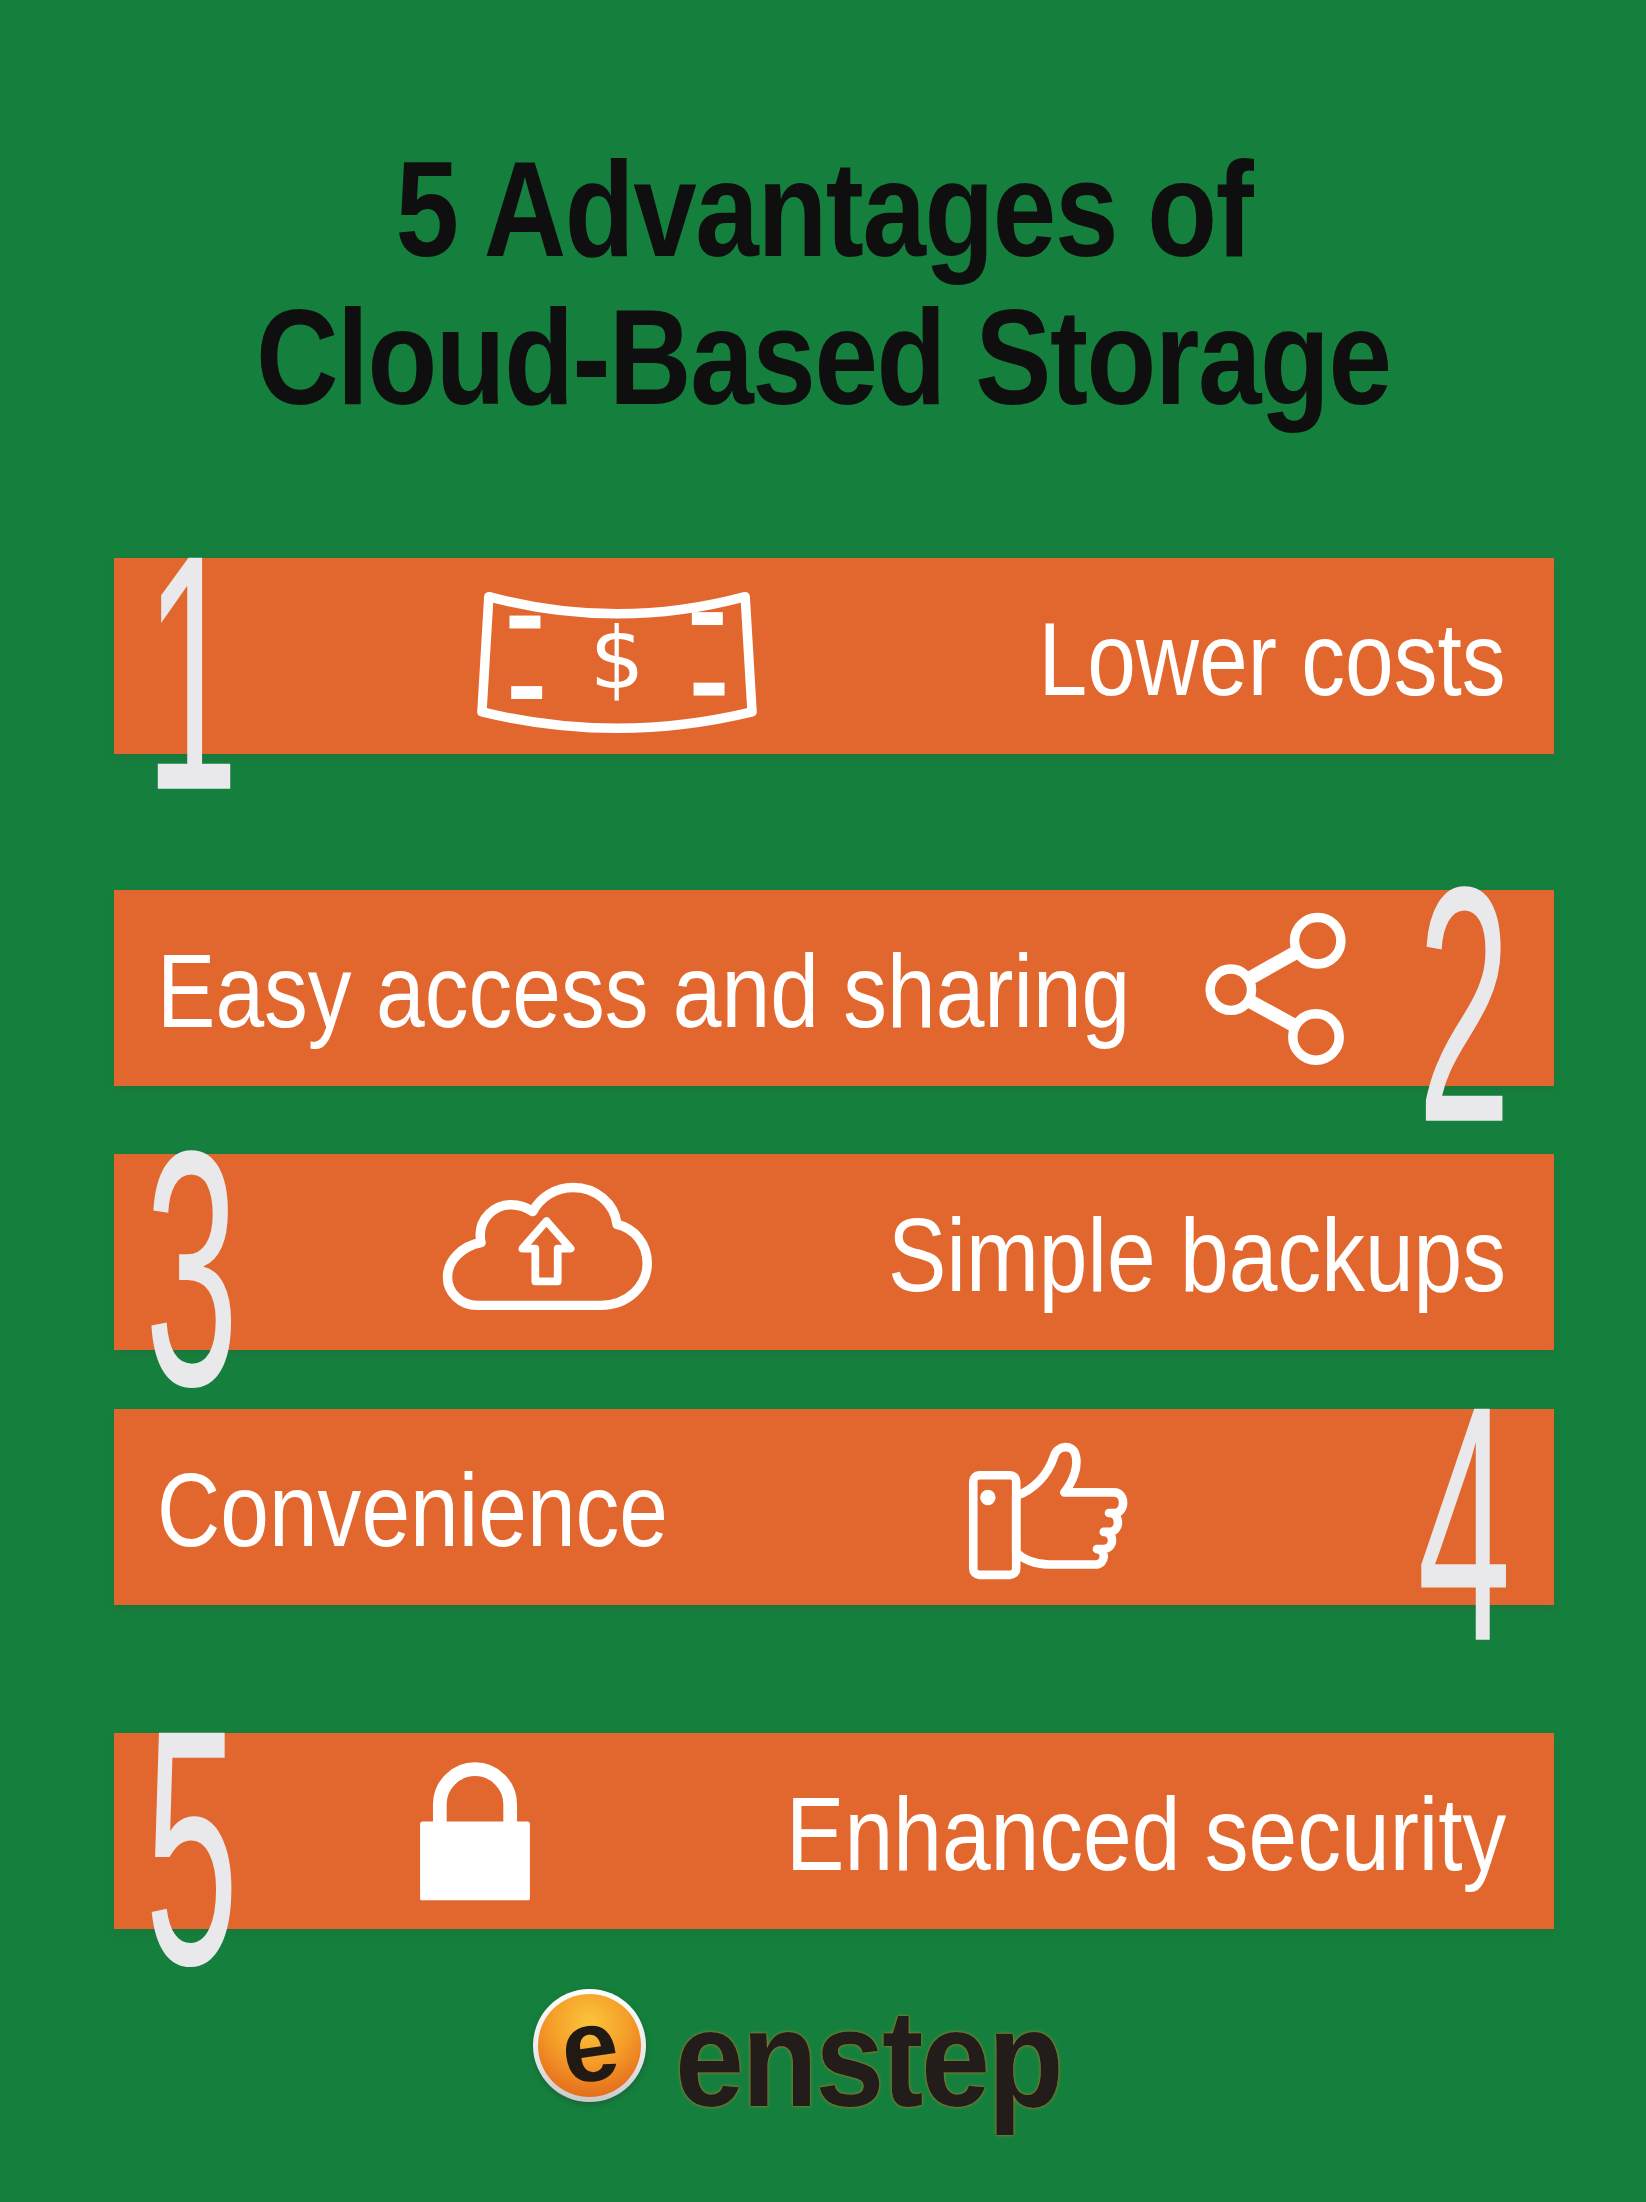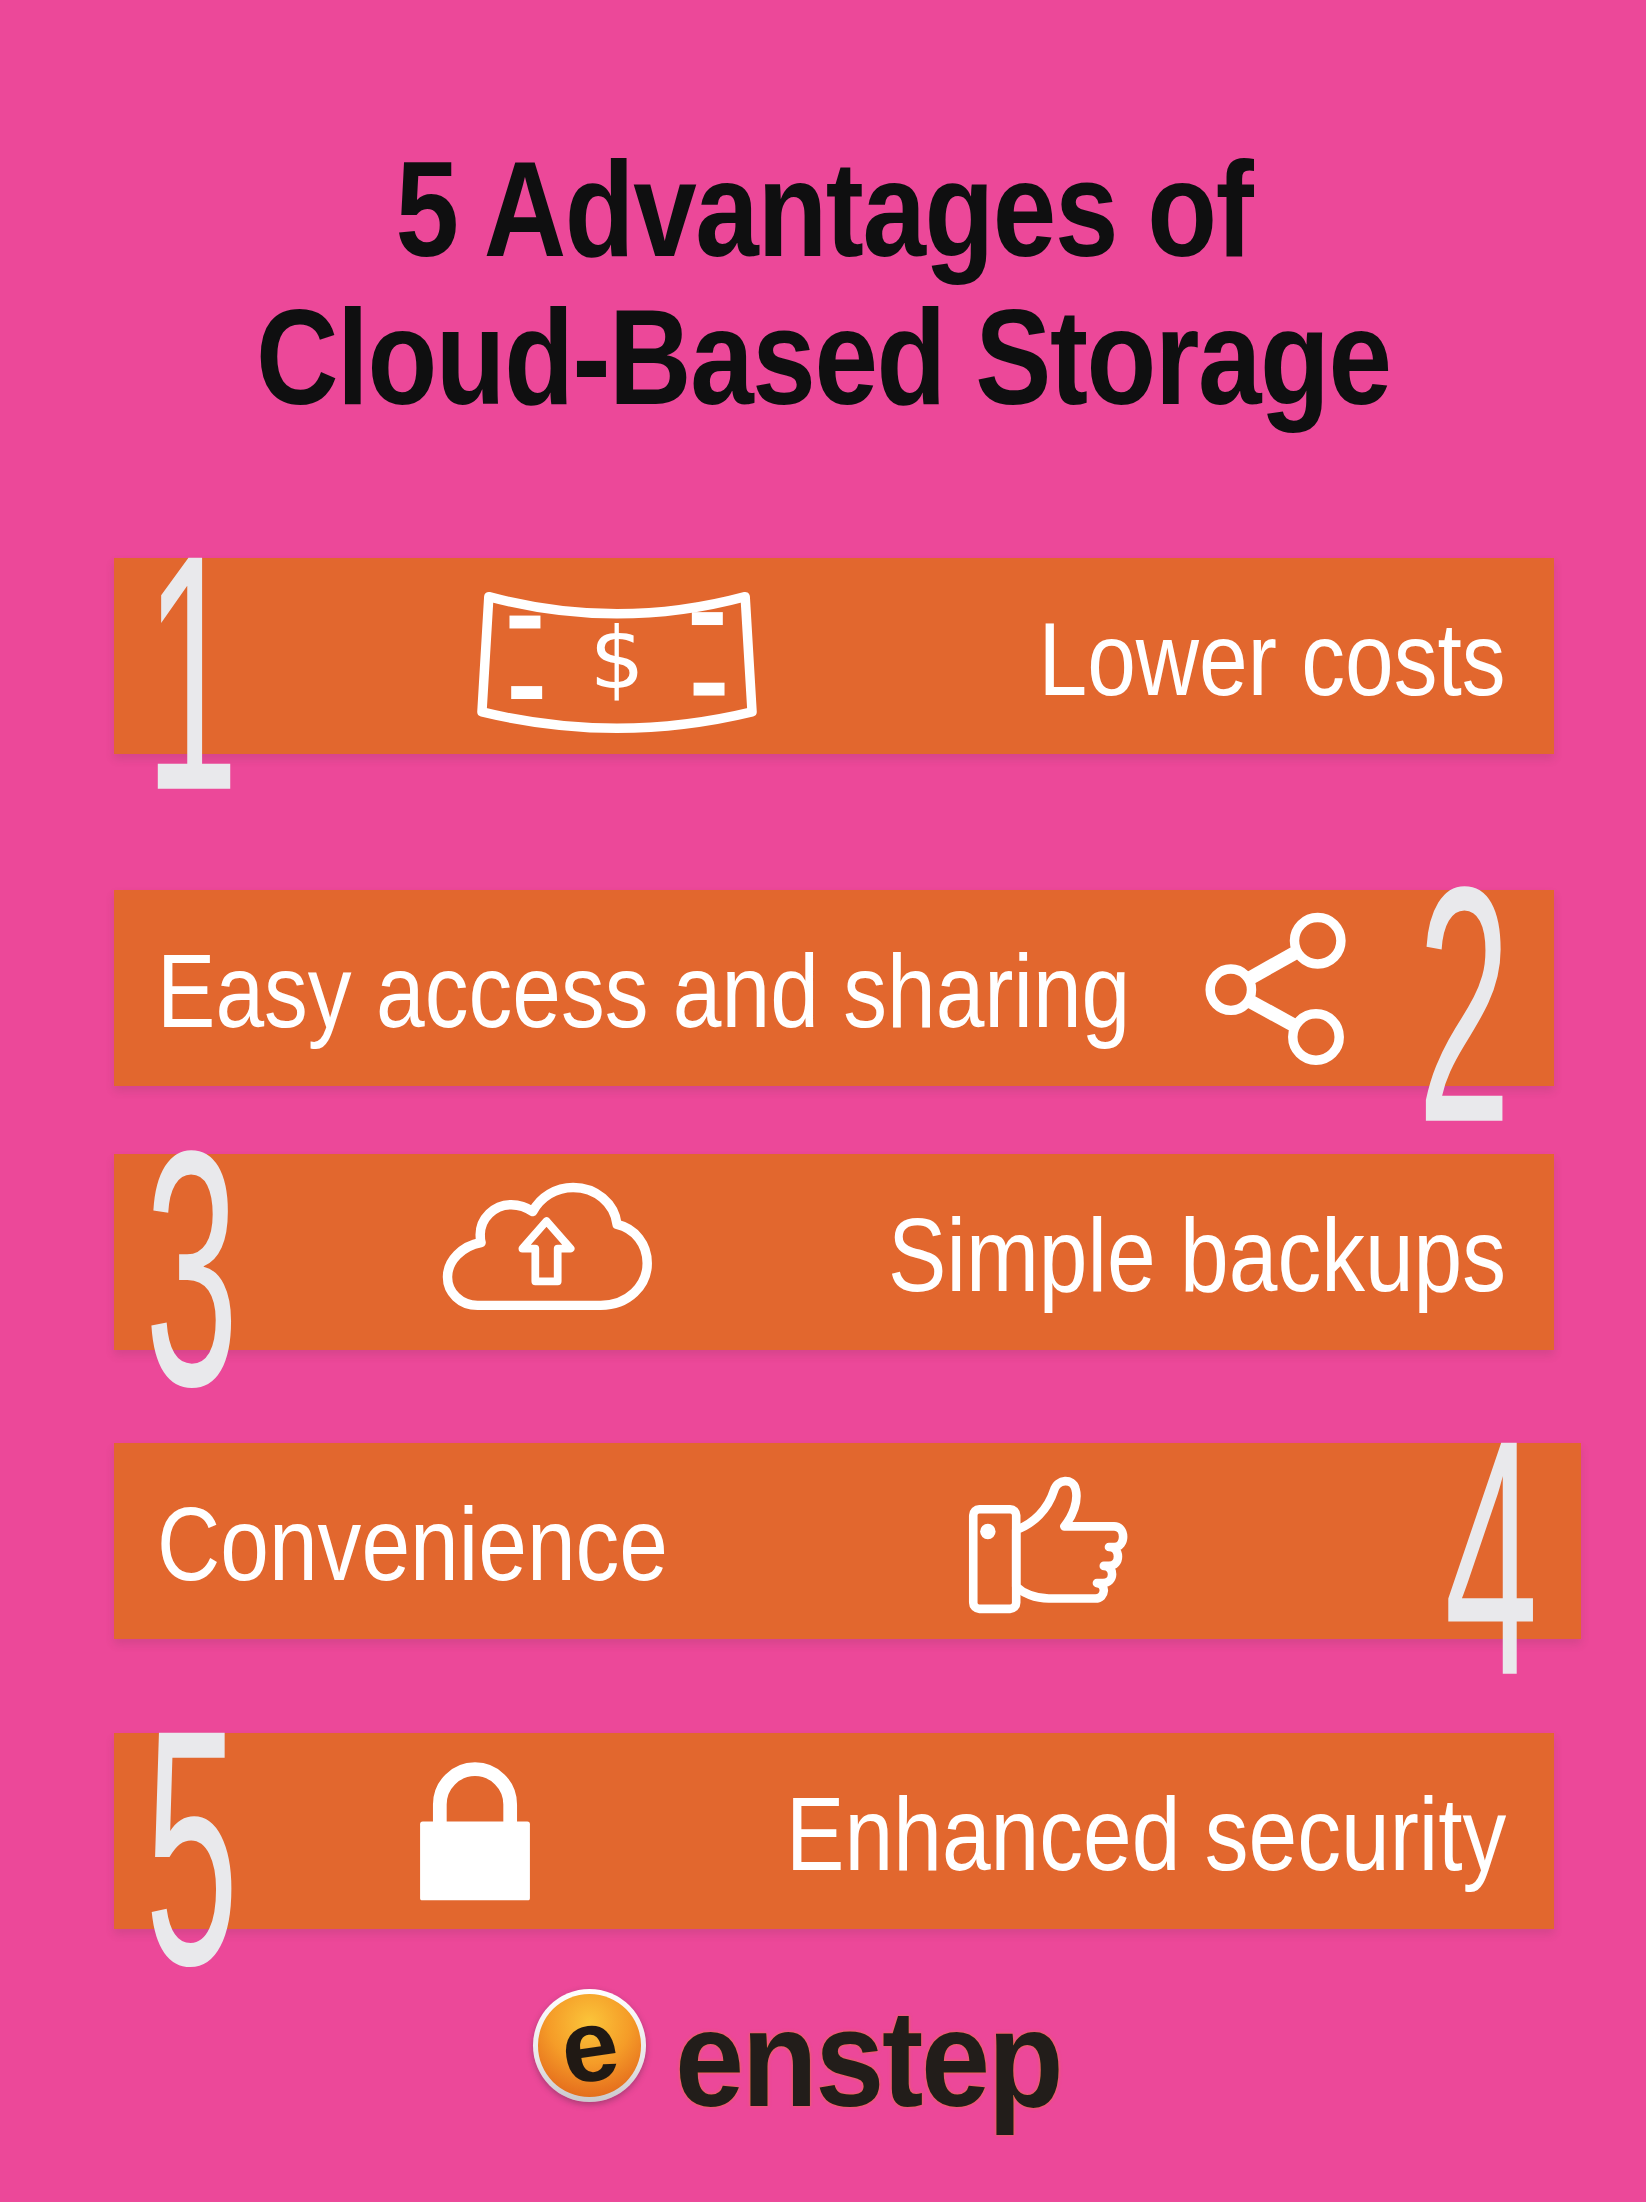--- a/index.html
+++ b/index.html
@@ -1,19 +1,19 @@
 <!DOCTYPE html>
 <html style="font-size:13.8px"><head>
 <meta charset="utf-8">
 <style>
   html,body{margin:0;padding:0;}
   .page{
     position:relative;
     width:1647px;height:2203px;
-    background:#ec4899;
+    background:#15803d;
     overflow:hidden;
     font-family:"Liberation Sans", sans-serif;
   }
   
   .title{
     position:absolute;top:135px;left:0;width:100%;
     text-align:center;
     font-weight:700;
     font-size:136px;line-height:148px;
     color:#0F0F10;
@@ -27,21 +27,21 @@
   }
   
   .bar{
     position:absolute;left:114px;width:1440px;height:196px;
     background:#E2672E;
     box-shadow:0 5.2px 8.6px rgba(70,60,55,0.14);
   }
   .bar-1{top:558px;}
   .bar-2{top:890px;}
   .bar-3{top:1154px;}
-  .bar-4{top:1443px;padding-left:27px;}
+  .bar-4{top:1409px;}
   .bar-5{top:1733px;}
   .num{
     position:absolute;top:50%;
     font-size:336px;line-height:1;
     font-weight:400;
     color:#E9E9EC;
     white-space:nowrap;
   }
   .num.left{
     left:31px;

